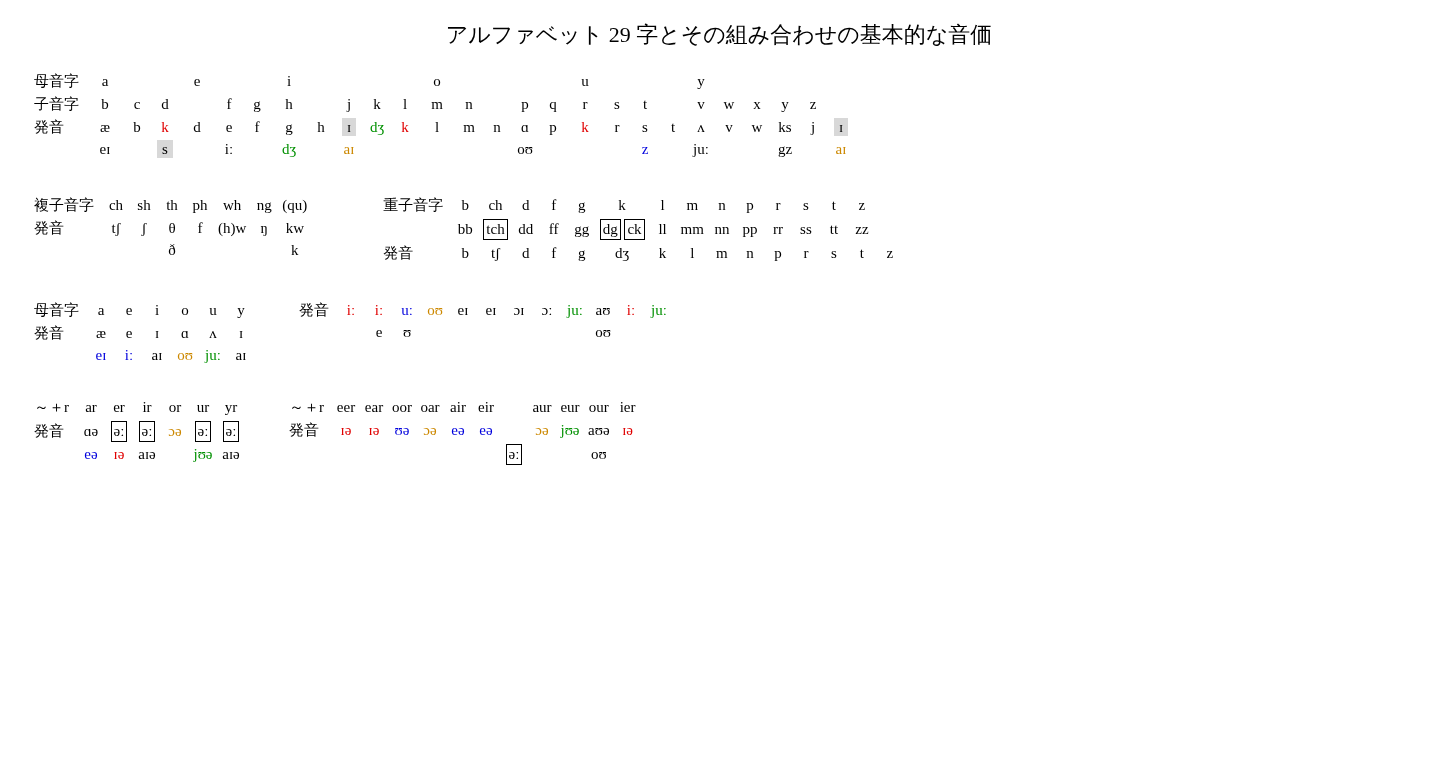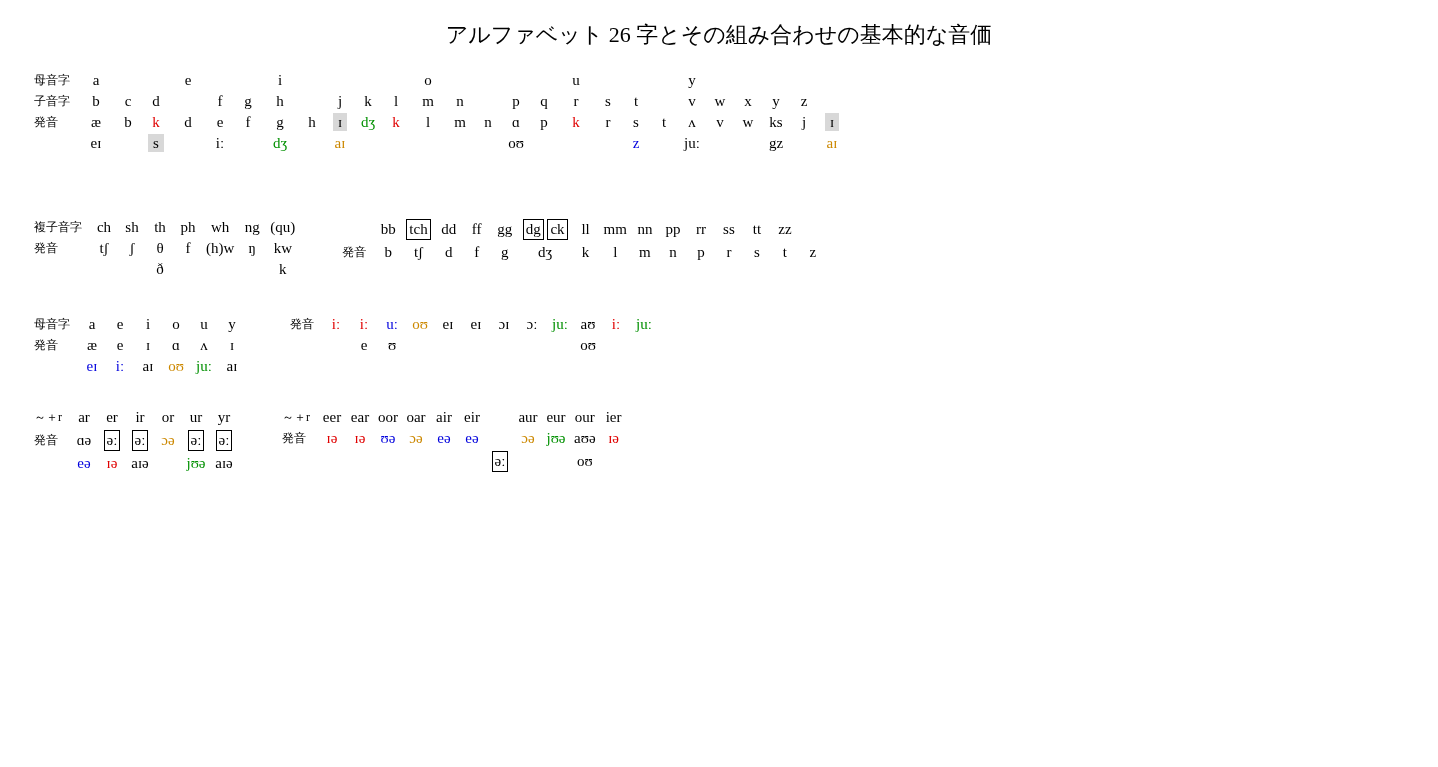--- a/index.html
+++ b/index.html
@@ -26,21 +26,21 @@
     }
     td {
       padding: 2px 4px;
       text-align: center;
       vertical-align: middle;
       font-size: 15px;
       min-width: 28px;
     }
     .label-cell {
       text-align: left;
-      font-size: 12px;
+      font-size: 15px;
       padding-right: 8px;
       white-space: nowrap;
     }
     .red { color: #e00000; }
     .green { color: #009000; }
     .blue { color: #0000dd; }
     .orange { color: #cc8800; }
     .gray-bg {
       background: #d8d8d8;
       padding: 1px 5px;
@@ -48,21 +48,21 @@
     .box {
       border: 1px solid #000;
       padding: 1px 2px;
       display: inline-block;
     }
     .underline { }
   </style>
 </head>
 <body>
 
-<h1>アルファベット 26 字とその組み合わせの基本的な音価</h1>
+<h1>アルファベット 29 字とその組み合わせの基本的な音価</h1>
 
 <div class="section">
   <table>
 
     <tbody>
         <tr>
       <td class="label-cell">母音字</td>
       <td style="min-width:36px;">a</td>
       <td></td>
       <td></td>
@@ -174,21 +174,21 @@
       <td>gz</td>
       <td></td>
       <td><span class="orange">aɪ</span></td>
     </tr>
   </tbody>
     </table>
 </div>
 
 <div style="height:16px;"></div>
 
-<div class="section" style="display:flex; gap:39px; align-items:flex-start;margin-top:29px;">
+<div class="section" style="display:flex; gap:68px; align-items:flex-start;">
 
   <div>
     <table>
       <tbody>
           <tr>
         <td class="label-cell">複子音字</td>
         <td>ch</td>
         <td>sh</td>
         <td>th</td>
         <td>ph</td>
@@ -216,20 +216,37 @@
         <td></td>
         <td>k</td>
       </tr>
     </tbody>
       </table>
   </div>
 
   <div>
     <table>
       <tbody>
+          <tr>
+        <td class="label-cell">重子音字</td>
+        <td>b</td>
+        <td>ch</td>
+        <td>d</td>
+        <td>f</td>
+        <td>g</td>
+        <td>k</td>
+        <td>l</td>
+        <td>m</td>
+        <td>n</td>
+        <td>p</td>
+        <td>r</td>
+        <td>s</td>
+        <td>t</td>
+        <td>z</td>
+      </tr>
       <tr>
         <td class="label-cell"></td>
         <td>bb</td>
         <td><span class="box">tch</span></td>
         <td>dd</td>
         <td>ff</td>
         <td>gg</td>
         <td><span class="box">dg</span> <span class="box">ck</span></td>
         <td>ll</td>
         <td>mm</td>

